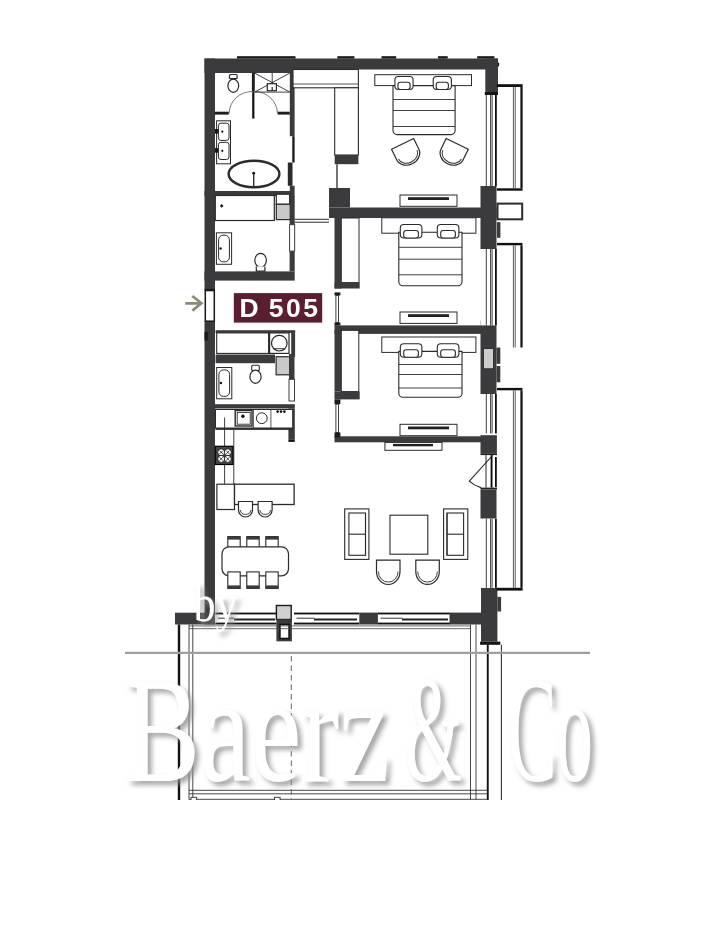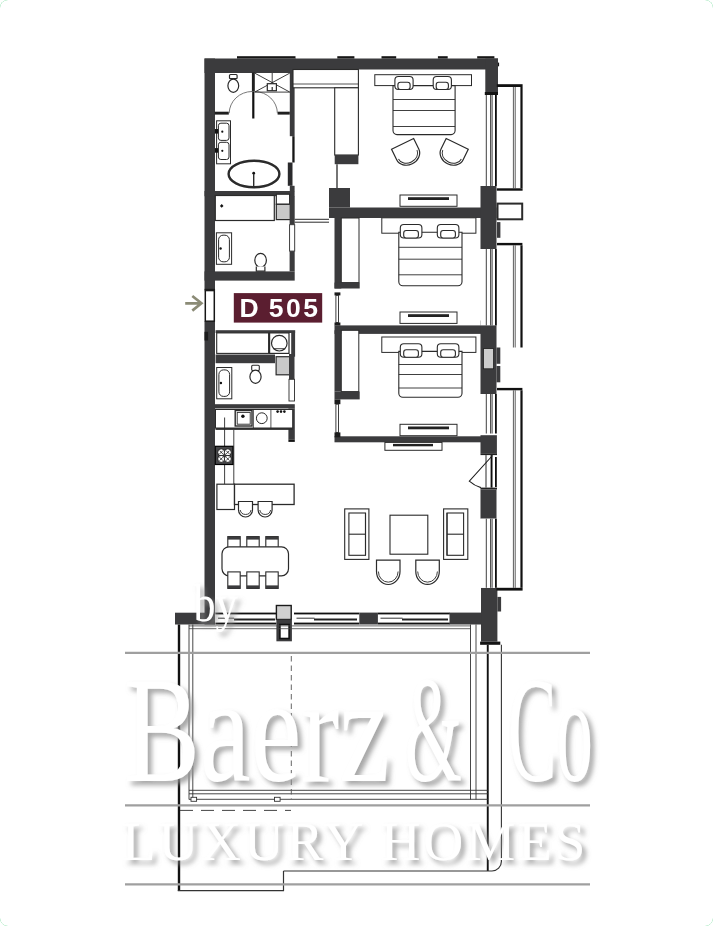--- a/index.html
+++ b/index.html
@@ -1,16 +1,16 @@
 <!DOCTYPE html>
 <html><head>
 <meta charset="utf-8">
 <style>
   html,body{margin:0;padding:0;background:#ffffff;}
-  .page{width:713px;height:926px;position:relative;overflow:hidden;background:#22c55e;border-radius:8px;}
+  .page{width:713px;height:800px;position:relative;overflow:hidden;background:#22c55e;}
   svg{position:absolute;top:0;left:0;}
   text{font-family:"Liberation Sans", sans-serif;}
   .serif{font-family:"Liberation Serif", serif;}
 </style>
 </head>
 <body>
 <div class="page">
 <svg width="713" height="926" viewBox="0 0 713 926">
 <defs>
 <filter id="wmshadow" x="-20%" y="-20%" width="160%" height="160%">

